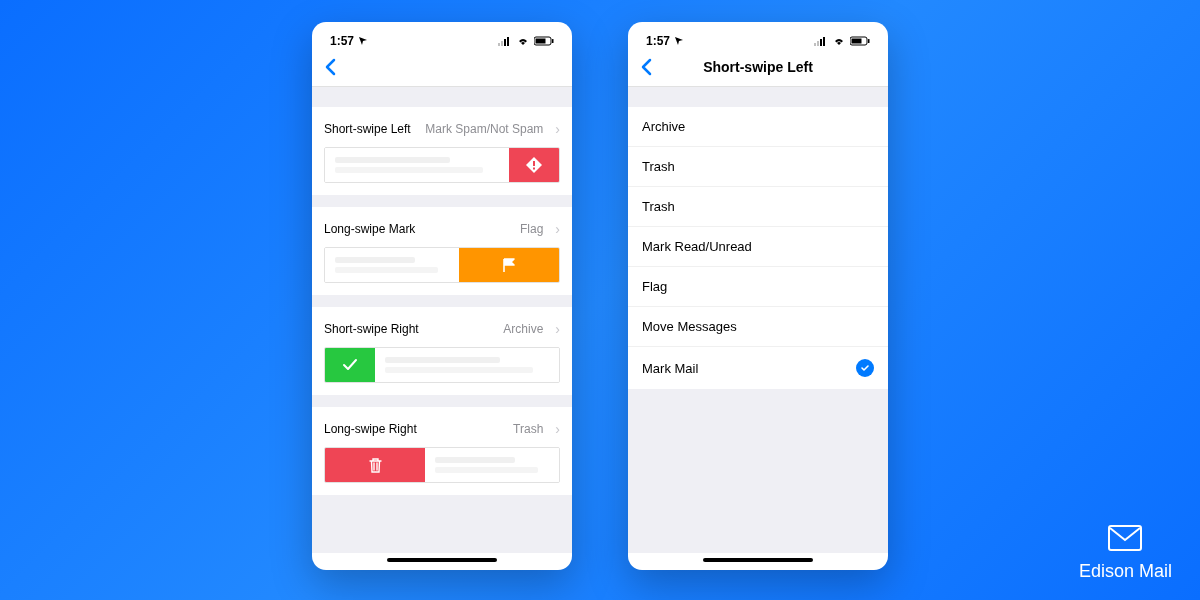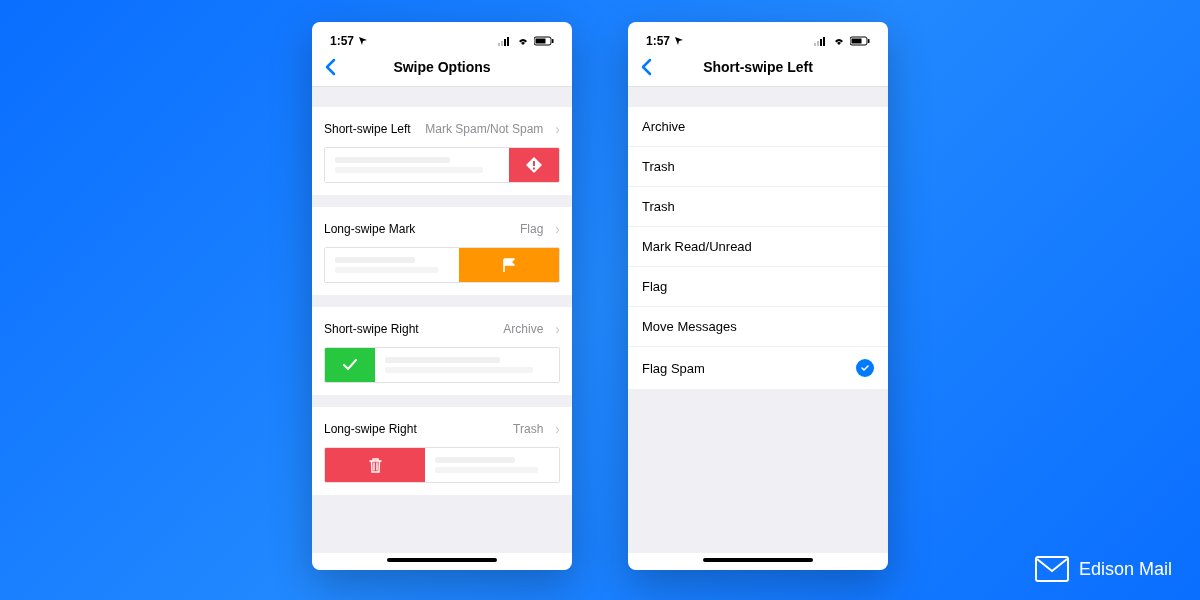--- a/index.html
+++ b/index.html
@@ -14,21 +14,21 @@
 .phones {
   display: flex;
   justify-content: center;
   gap: 56px;
   padding-top: 22px;
 }
 .phone {
   width: 260px;
   height: 548px;
   background: #fff;
-  border-radius: 8px;
+  border-radius: 14px;
   box-shadow: 0 14px 40px rgba(0,0,0,0.25);
   overflow: hidden;
   position: relative;
 }
 .status-bar {
   display: flex;
   justify-content: space-between;
   align-items: center;
   padding: 12px 18px 4px;
   font-size: 12px;
@@ -153,20 +153,21 @@
   border-radius: 3px;
 }
 .brand {
   position: absolute;
   bottom: 18px;
   right: 28px;
   display: flex;
   align-items: center;
   gap: 10px;
   color: #fff;
+  flex-direction: column;
 }
 .brand-text { font-size: 18px; font-weight: 400; }
 .spacer-top { height: 20px; background: #efeff4; }
 svg { display: block; }
 </style>
 </head>
 <body>
 
 <div class="phones">
 
@@ -202,21 +203,20 @@
             </svg>
           </span>
       </div>
     </div>
     <div class="nav-bar">
       <div class="nav-back">
         <svg width="12" height="18" viewBox="0 0 12 18">
             <path d="M10 2 L3 9 L10 16" stroke="#007aff" stroke-width="2.5" fill="none" stroke-linecap="round" stroke-linejoin="round"></path>
           </svg>
       </div>
-      <div class="nav-title">Swipe Options</div>
     </div>
     <div class="content">
       <div class="spacer-top"></div>
 
       <div class="section">
         <div class="section-header">
           <span class="label">Short-swipe Left</span>
           <span class="value">
             <span>Mark Spam/Not Spam</span>
             <span class="chevron">›</span>
@@ -367,21 +367,21 @@
         <div class="list-item">
             <span>Mark Read/Unread</span>
           </div>
         <div class="list-item">
             <span>Flag</span>
           </div>
         <div class="list-item">
             <span>Move Messages</span>
           </div>
         <div class="list-item">
-          <span>Flag Spam</span>
+          <span>Mark Mail</span>
           <span class="check-circle">
             <svg width="10" height="10" viewBox="0 0 10 10">
                 <path d="M2 5 L4 7 L8 3" stroke="#fff" stroke-width="1.6" fill="none" stroke-linecap="round" stroke-linejoin="round"></path>
               </svg>
           </span>
         </div>
       </div>
     </div>
     <div class="home-indicator"></div>
   </div>

